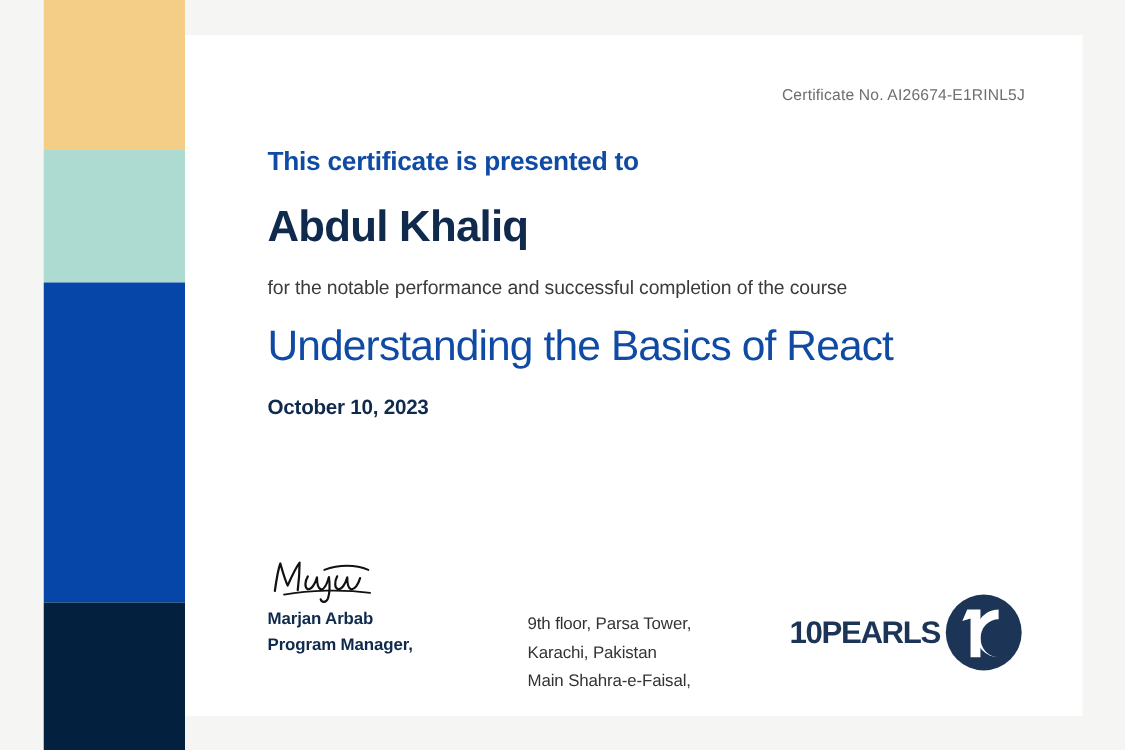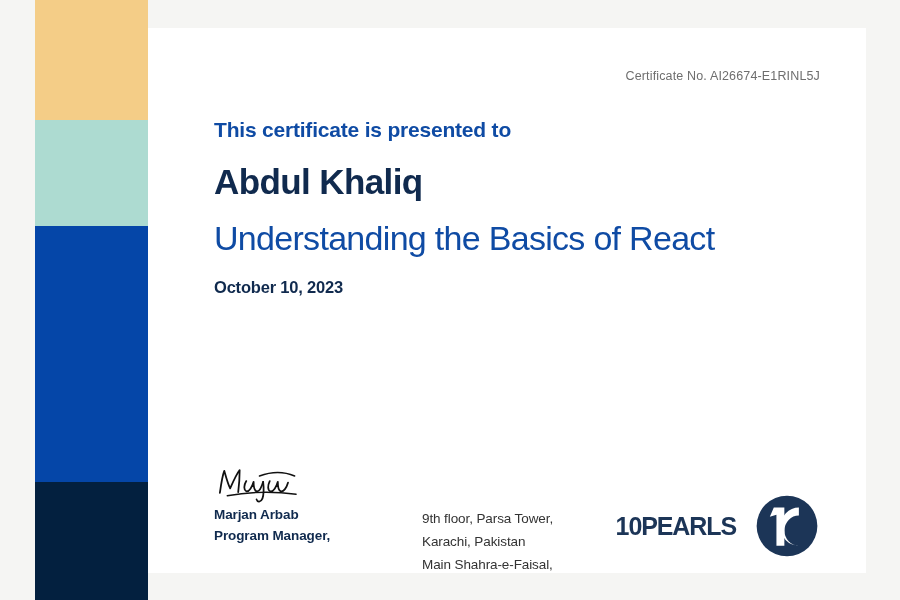--- a/index.html
+++ b/index.html
@@ -107,21 +107,21 @@
     color: #102a4e;
     letter-spacing: -0.2px;
     margin: 18px 0 0 0;
   }
 
   
   .footer-row {
     position: absolute;
     left: 66px;
     right: 30px;
-    top: 435px;
+    top: 415px;
     height: 120px;
     text-decoration: underline;
   }
 
   
   .signature-col {
     position: absolute;
     left: 0;
     top: 0;
     width: 190px;
@@ -165,21 +165,21 @@
     position: absolute;
     right: 16px;
     top: 30px;
     display: flex;
     align-items: center;
   }
   .logo-wordmark {
     display: flex;
     flex-direction: column;
     align-items: flex-start;
-    margin-right: 18px;
+    margin-right: 2px;
   }
   .logo-text-primary {
     font-size: 25px;
     font-weight: bold;
     color: #1c3557;
     letter-spacing: -1.1px;
     line-height: 1;
   }
   .logo-text-secondary {
     font-size: 16.5px;
@@ -204,20 +204,21 @@
 
   <div class="cert-card">
 
     <div class="cert-no">Certificate No. AI26674-E1RINL5J</div>
 
     <div class="cert-body">
       <p class="presented-to">This certificate is presented to</p>
 
       <h1 class="recipient-name">Abdul Khaliq</h1>
 
+      <p class="subtitle-line">for the notable performance and successful completion of the course</p>
 
       <h2 class="course-title">Understanding the Basics of React</h2>
 
       <p class="cert-date">October 10, 2023</p>
     </div>
 
     <div class="footer-row">
 
       <div class="signature-col">
         <svg class="signature-mark" viewBox="0 0 150 56">

